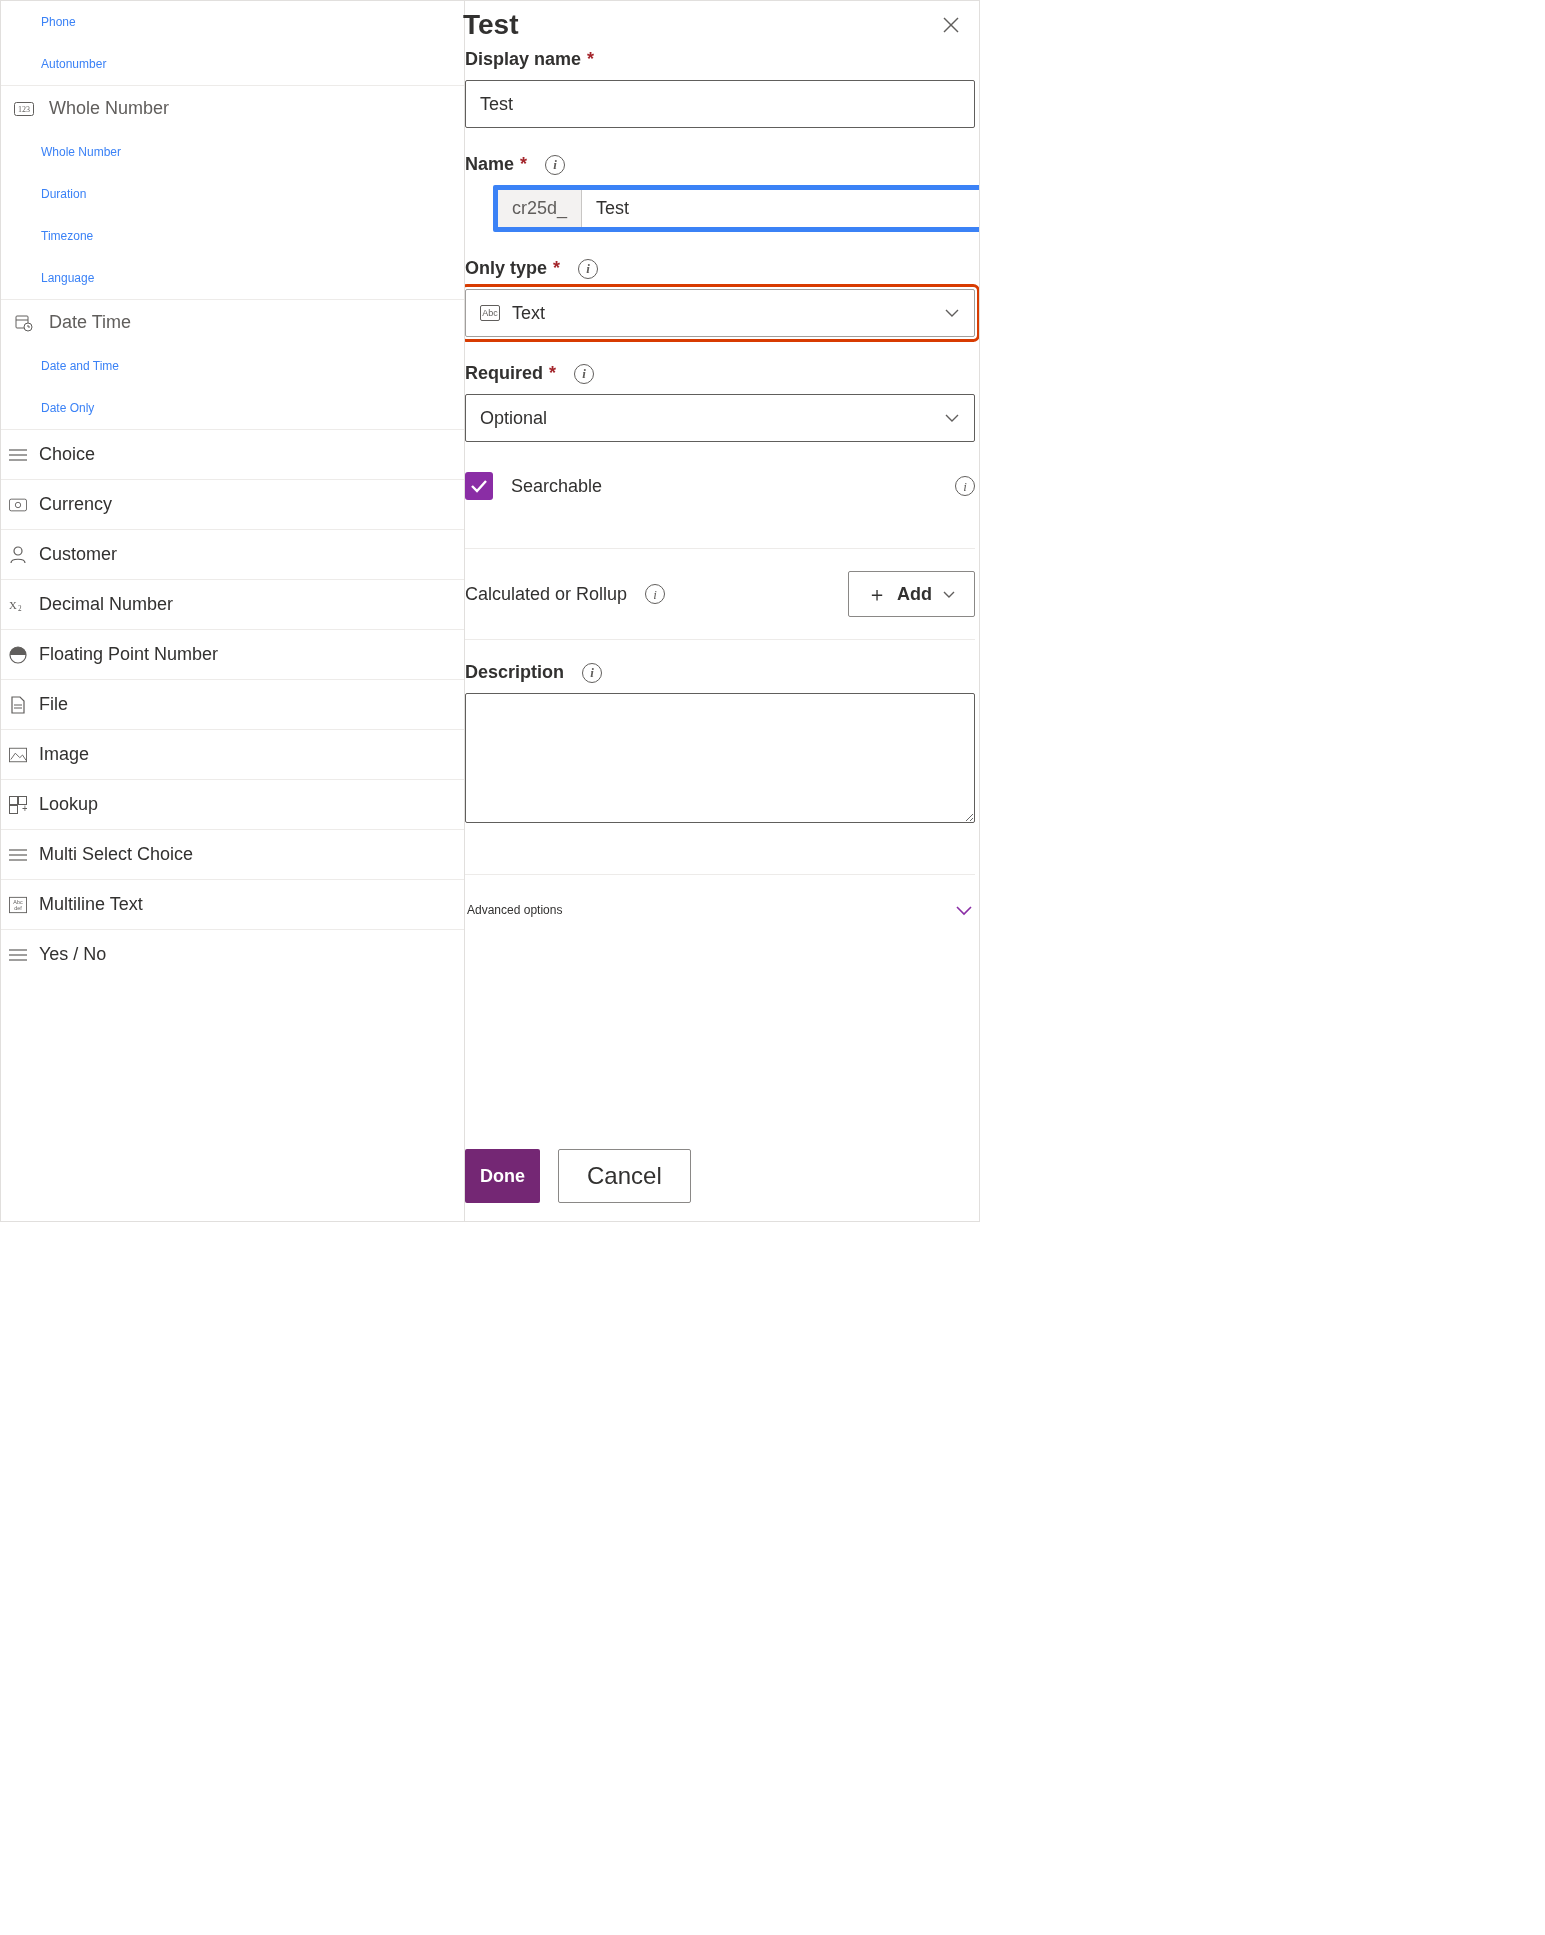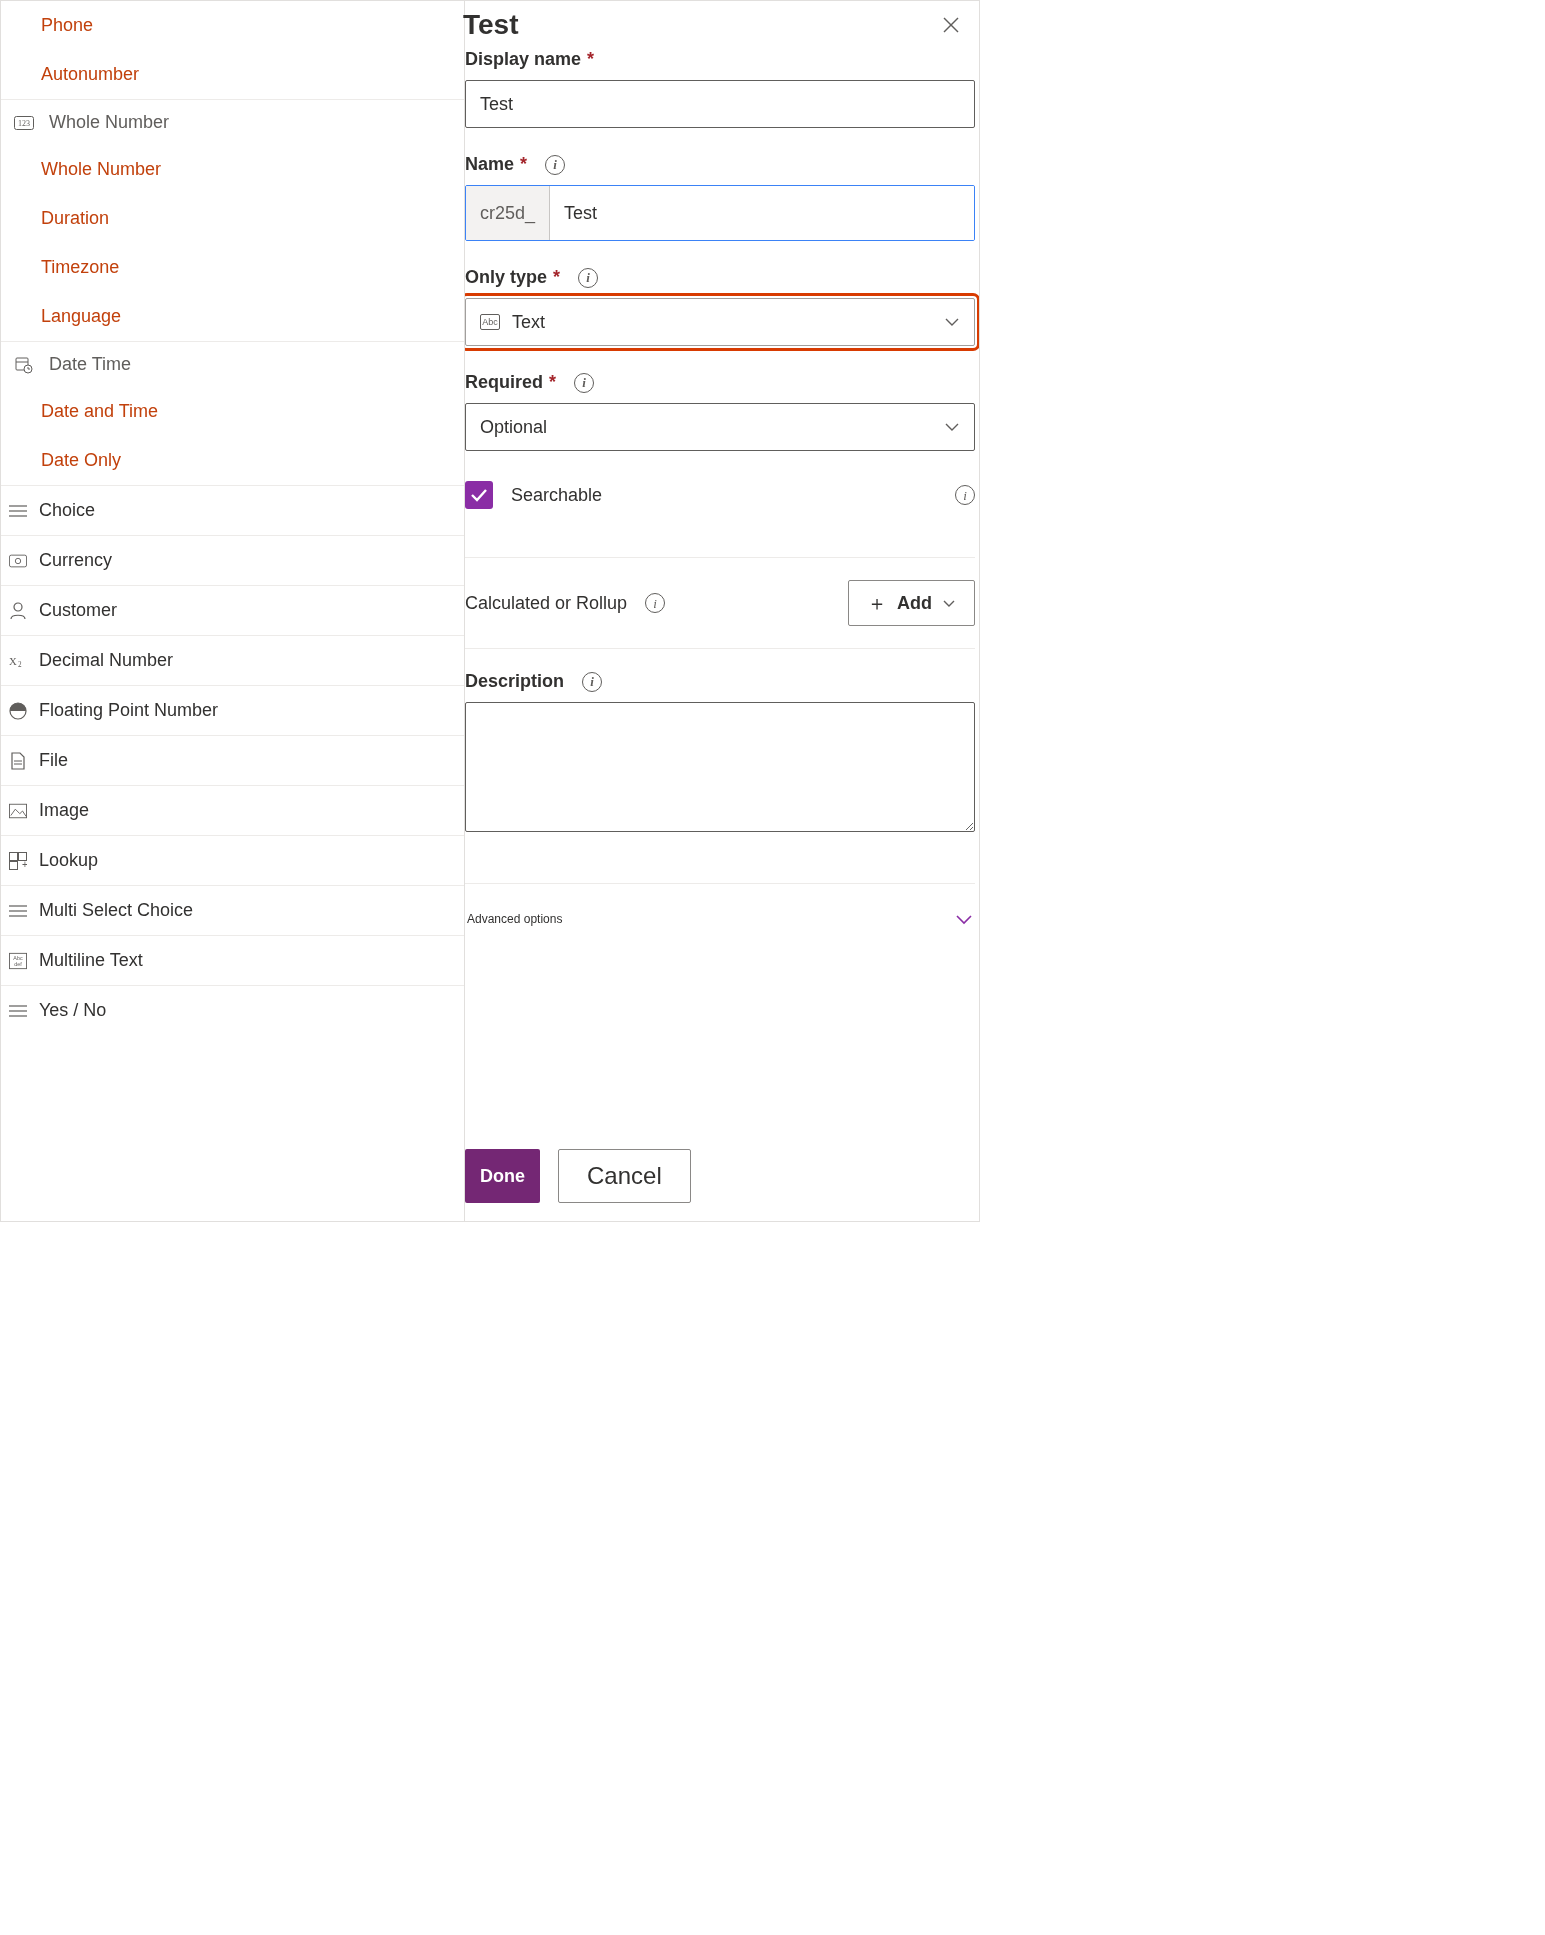--- a/index.html
+++ b/index.html
@@ -44,22 +44,22 @@
     justify-content: center;
     font-size: 14px;
   }
   .group-block {
     border-top: 1px solid #edebe9;
   }
   .group-block:first-child { border-top: none; }
   .option-item {
     display: flex;
     align-items: center;
-    font-size: 18px;
-    color: #c2410c;
+    font-size: 12px;
+    color: #3b82f6;
     padding: 14px 14px 14px 40px;
     cursor: pointer;
   }
   .flat-item {
     display: flex;
     align-items: center;
     font-size: 18px;
     color: #323130;
     padding: 14px 14px 14px 8px;
     cursor: pointer;
@@ -149,24 +149,25 @@
     padding: 0 14px;
     border: 1px solid #605e5c;
     border-radius: 2px;
     background: #fff;
     color: #323130;
     font-family: inherit;
   }
   .prefix-row {
     display: flex;
     width: 100%;
-    border: 1px solid #3b82f6;
-    border-radius: 2px;
-    height: 56px;
+    border: 5px solid #3b82f6;
+    border-radius: 2px;
+    height: 47px;
     overflow: hidden;
+    margin-left: 28px;
   }
   .prefix {
     background: #f3f2f1;
     color: #605e5c;
     padding: 0 14px;
     display: inline-flex;
     align-items: center;
     font-size: 18px;
     border-right: 1px solid #c8c6c4;
   }

